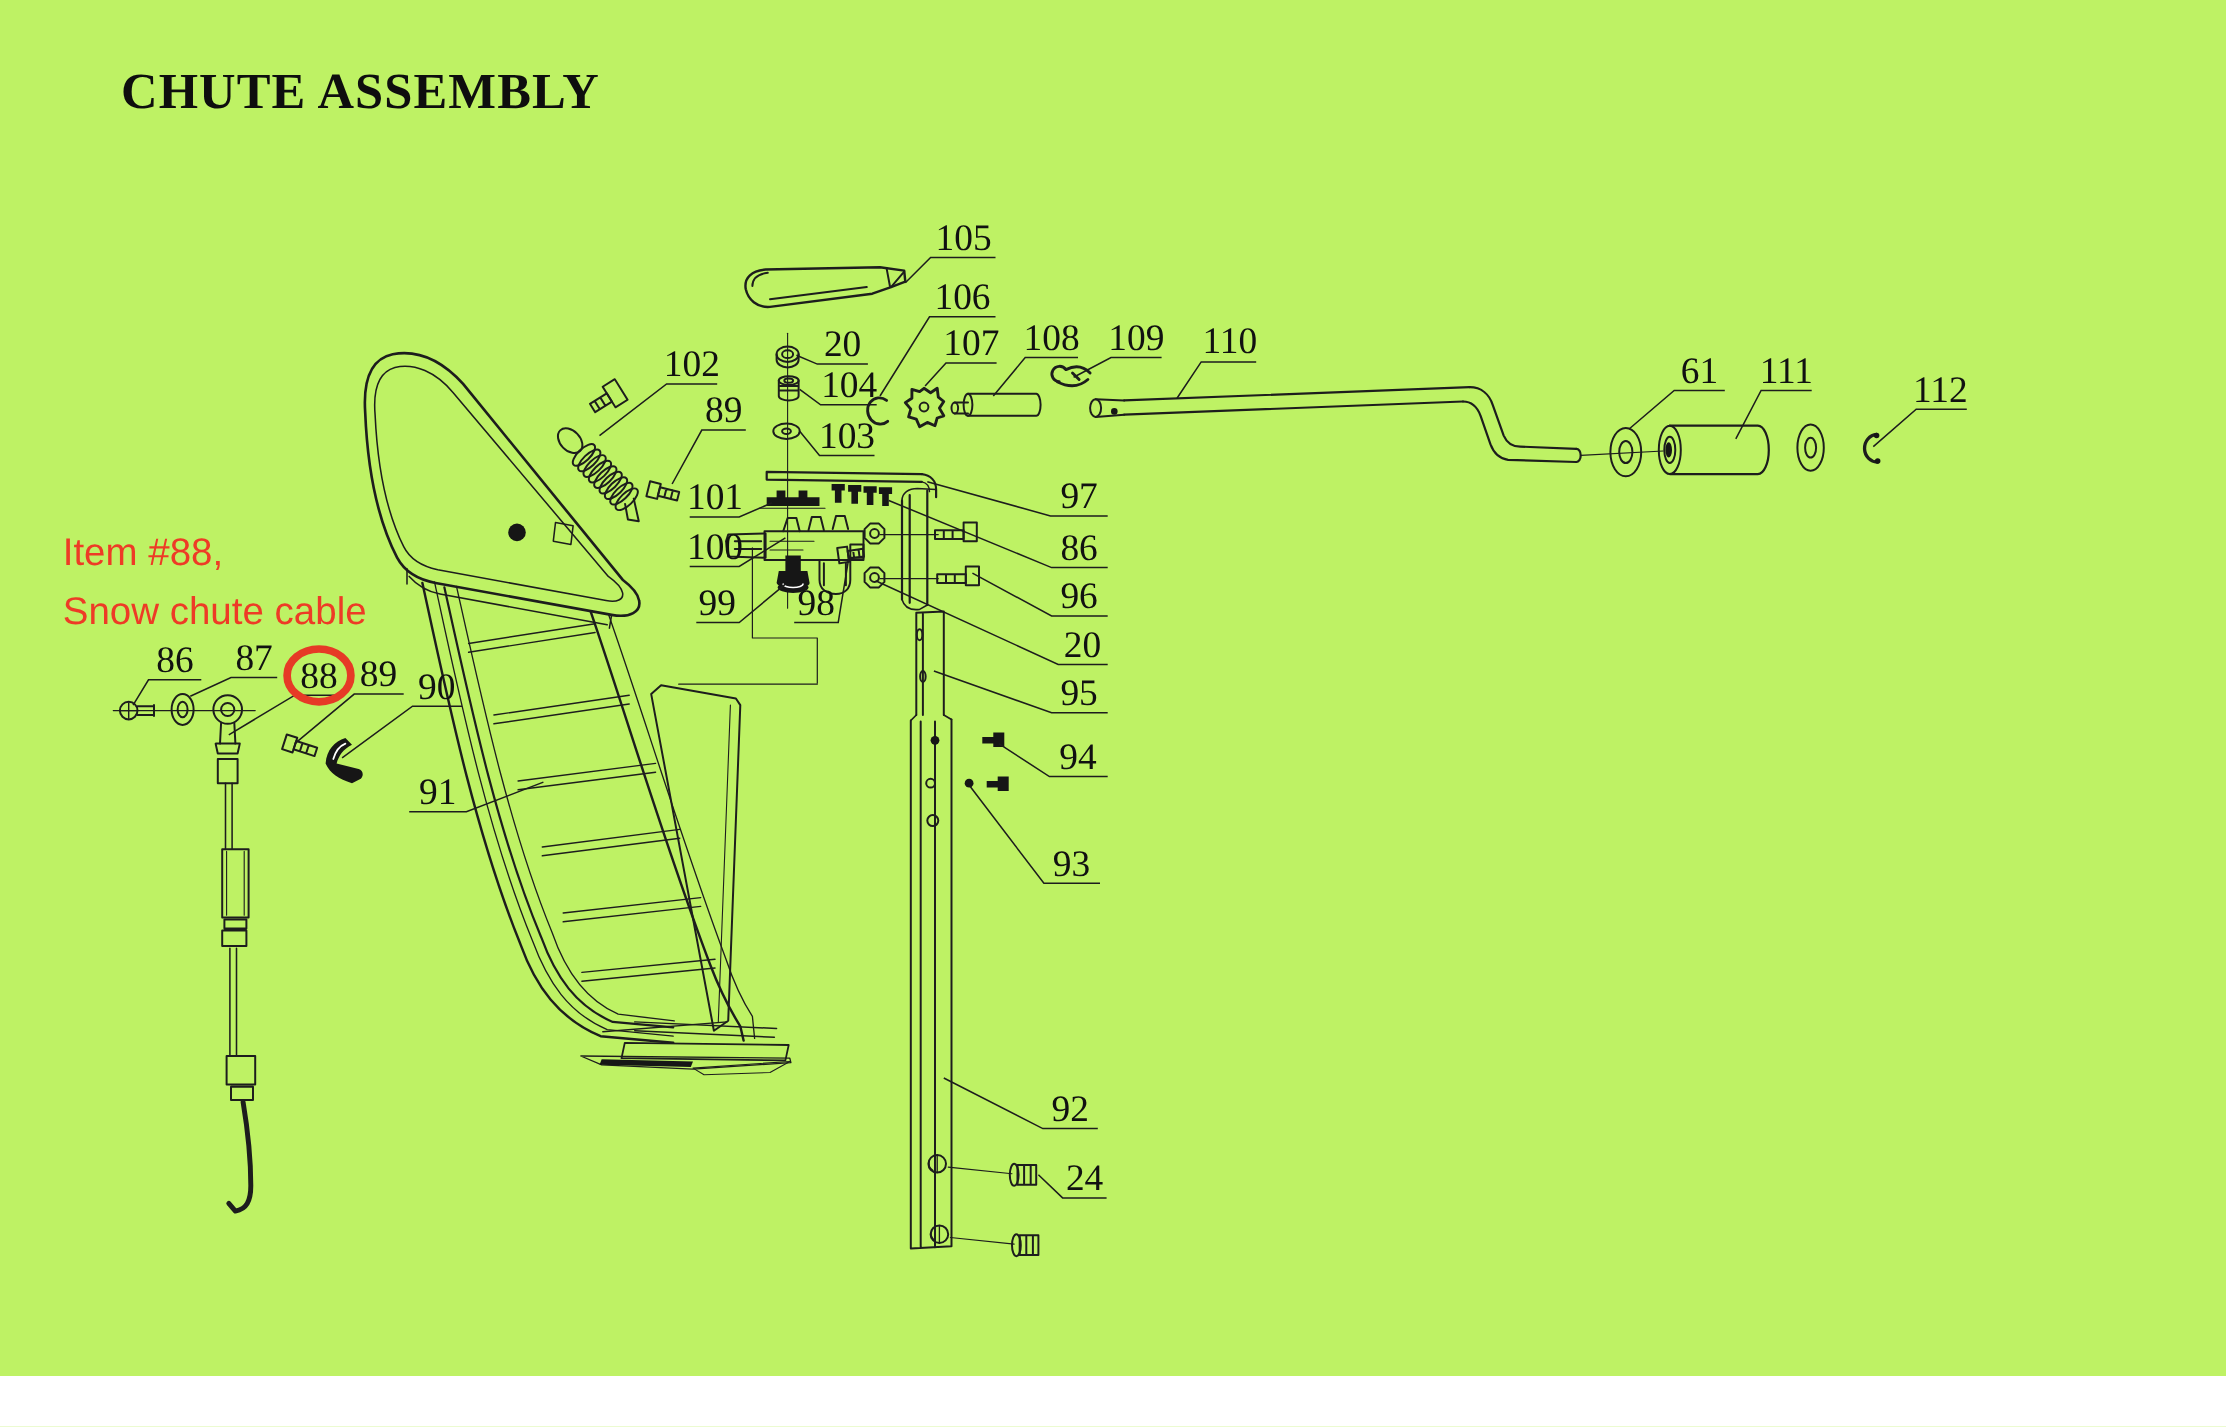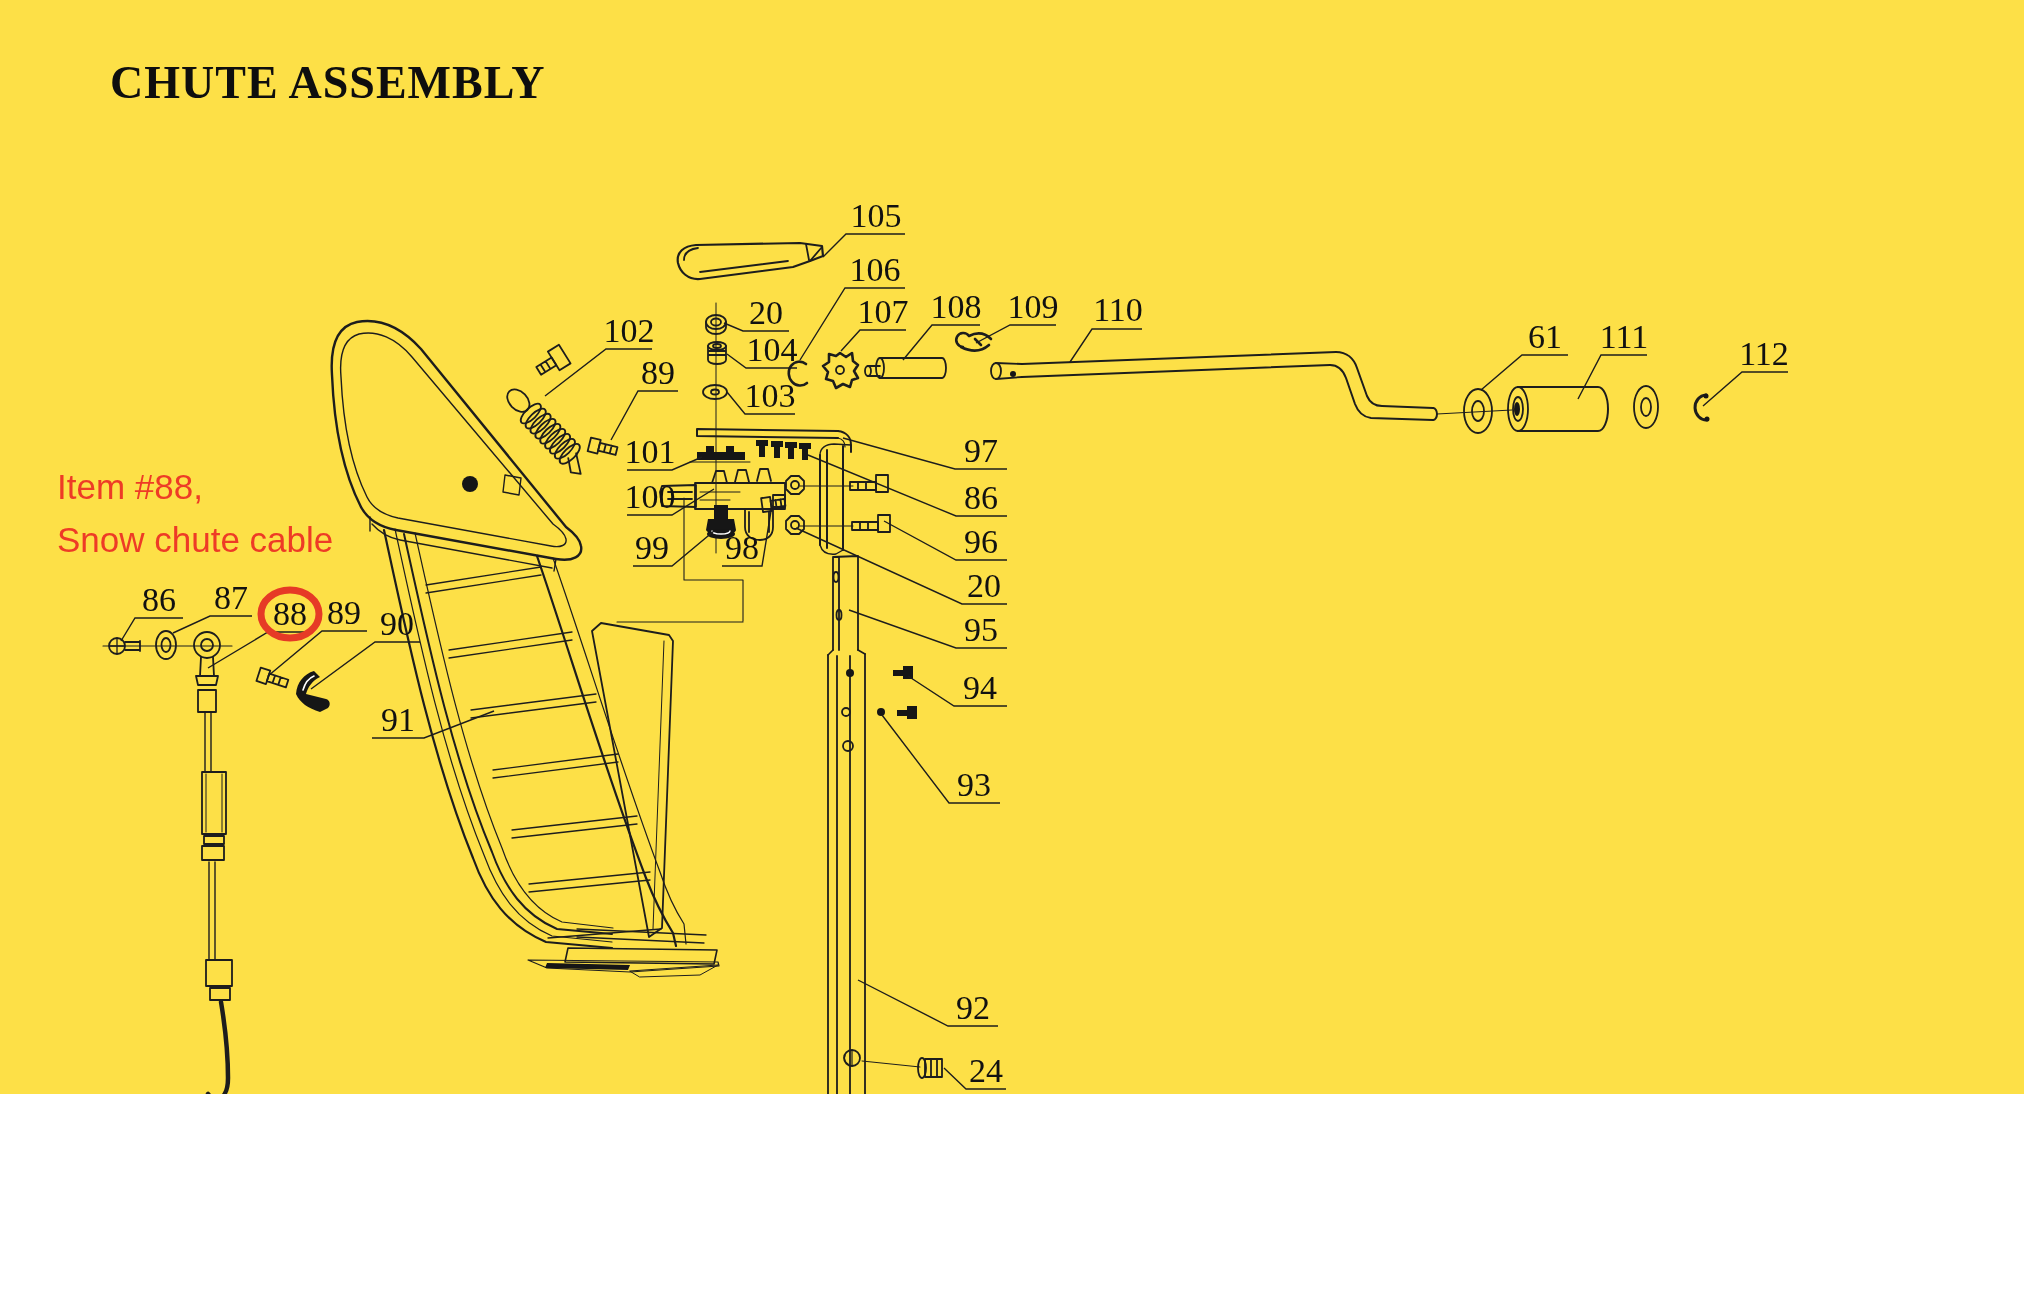--- a/index.html
+++ b/index.html
@@ -1,33 +1,33 @@
 <!DOCTYPE html>
 <html><head>
 <meta charset="utf-8">
 <style>
   html,body{margin:0;padding:0;background:#ffffff;}
-  .page{position:relative;width:2024px;height:1094px;background:#fde047;overflow:hidden;
+  .page{position:relative;width:2024px;height:1251px;background:#bef264;overflow:hidden;
         font-family:"Liberation Serif",serif;}
   .title{position:absolute;left:110px;top:56px;font-size:46px;font-weight:bold;
          letter-spacing:1px;color:#0e0e0e;white-space:nowrap;}
   .annotation{position:absolute;left:57px;top:460px;font-family:"Liberation Sans",sans-serif;
          font-size:35px;line-height:53px;white-space:nowrap;}
   svg.diagram{position:absolute;left:0;top:0;width:2024px;height:1297px;}
   .lw{stroke:#1d1d1d;fill:none;stroke-width:1.8;stroke-linecap:round;stroke-linejoin:round;}
   .callout-text{font-family:"Liberation Serif",serif;font-size:34px;fill:#111;}
 </style>
 </head>
 <body>
 
 <div class="page">
 
   <div class="title">CHUTE ASSEMBLY</div>
 
-  <div class="annotation" style="color: rgb(238, 59, 38);">
+  <div class="annotation" style="color: rgb(238, 59, 38); margin-top: 16px;">
     <div>Item #88,</div>
     <div>Snow chute cable</div>
   </div>
 
   <svg class="diagram" viewBox="0 0 2024 1297">
 
     <g class="lw">
 
       <g>
         <path d="M103 646 H232" stroke-width="1.1"></path>

